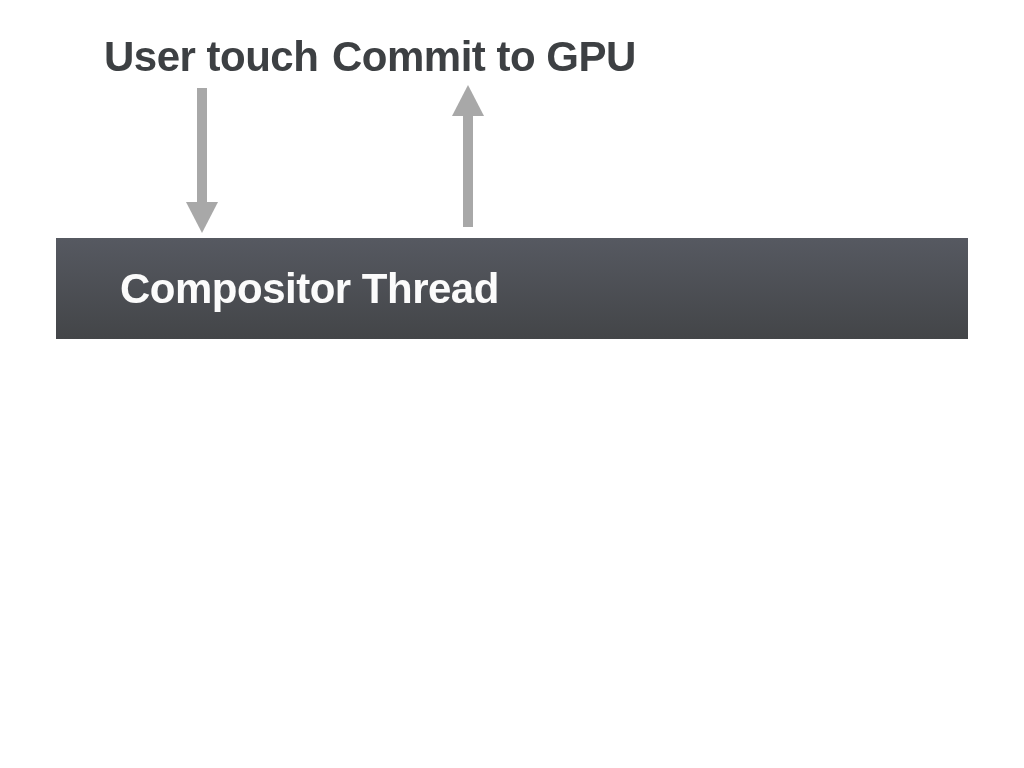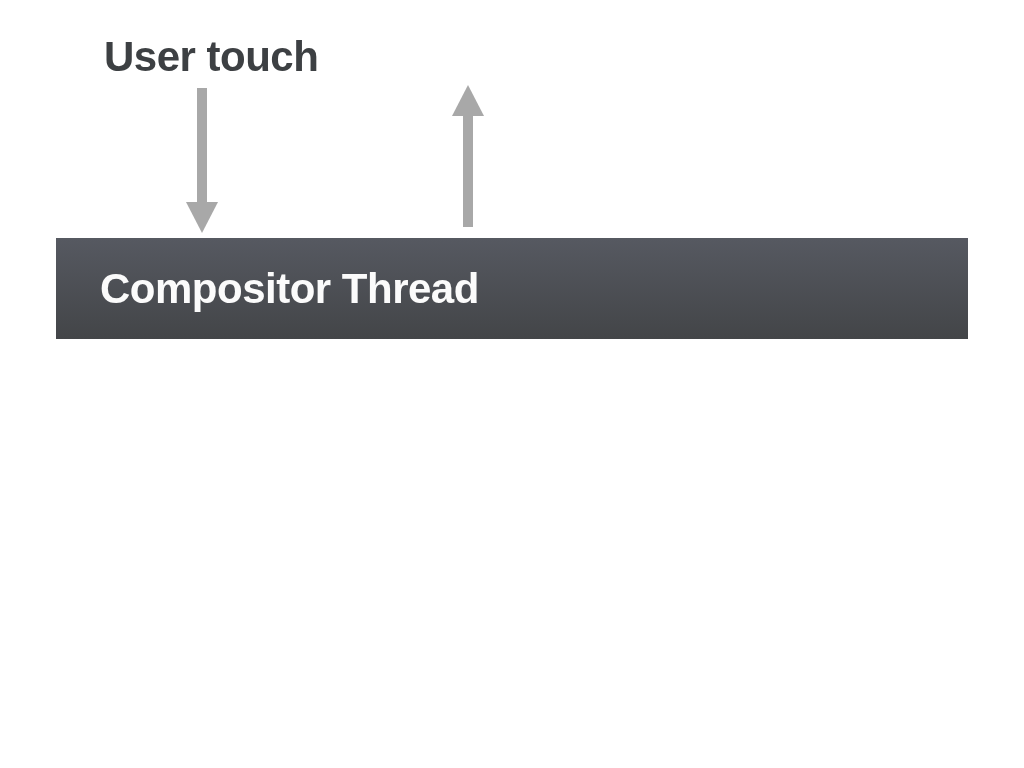--- a/index.html
+++ b/index.html
@@ -56,21 +56,21 @@
   .head-down { border-top: 31px solid var(--arrow, #a8a8a8); }
   .head-up   { border-bottom: 31px solid var(--arrow, #a8a8a8); }
 
   
   .bar {
     position: absolute;
     left: 56px;
     width: 912px;
     display: flex;
     align-items: center;
-    padding-left: 44px;
+    padding-left: 64px;
     box-sizing: border-box;
   }
   .bar-compositor {
     top: 238px;
     height: 101px;
     background: linear-gradient(180deg,
       var(--compositor-top, #565961),
       var(--compositor-bottom, #434548));
     color: var(--compositor-text, #fbfbfb);
   }
@@ -89,20 +89,21 @@
     white-space: nowrap;
   }
 </style>
 </head>
 <body>
 
 <div class="canvas">
 
   <div class="heading heading-user-touch">User touch</div>
 
+  <div class="heading heading-commit">Commit to GPU</div>
 
   <div class="arrow arrow-down">
     <div class="shaft"></div>
     <div class="head head-down"></div>
   </div>
 
   <div class="arrow arrow-up">
     <div class="head head-up"></div>
     <div class="shaft"></div>
   </div>

